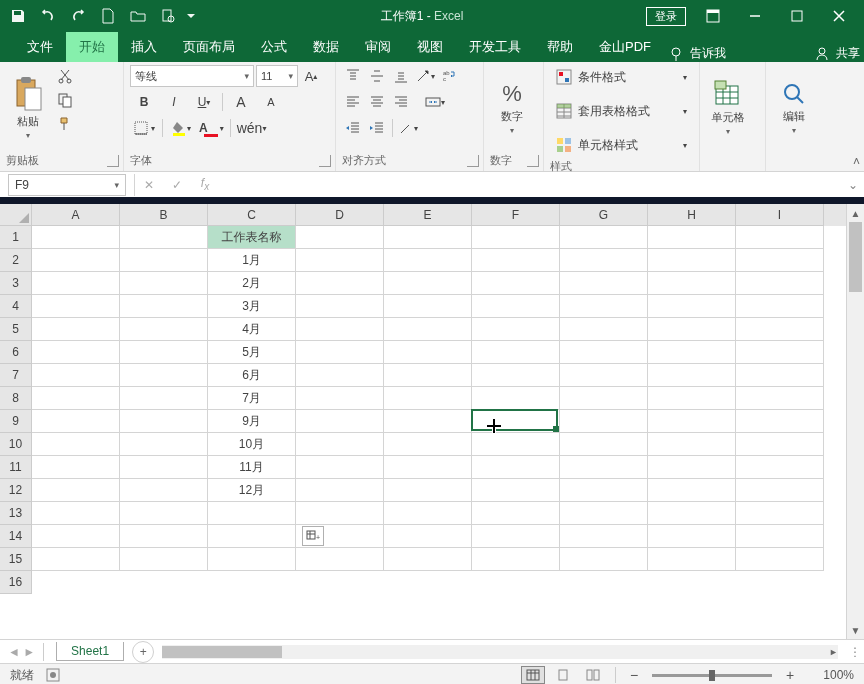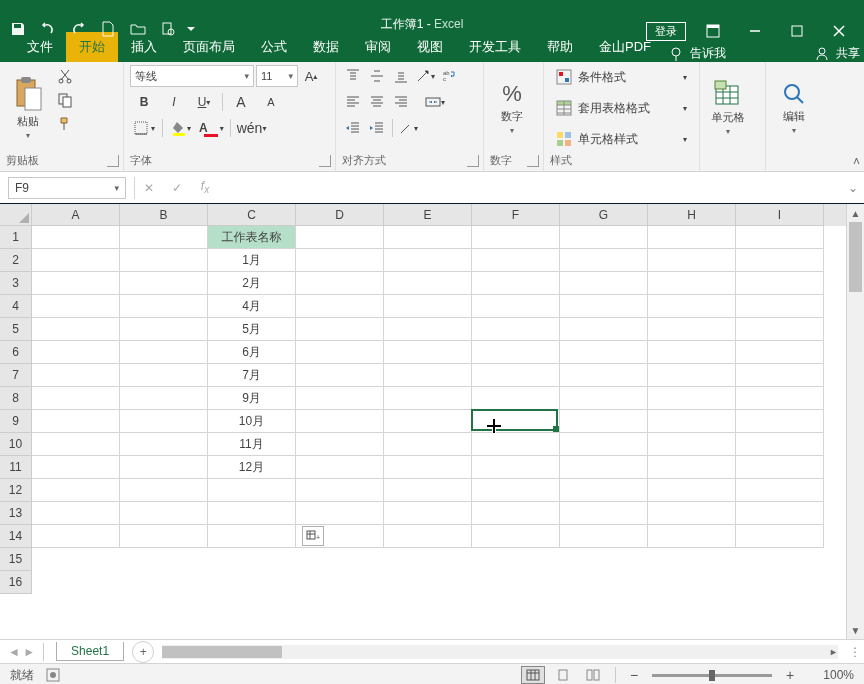--- a/index.html
+++ b/index.html
@@ -1,46 +1,46 @@
 <!DOCTYPE html>
 <html><head>
 <meta charset="utf-8">
 <style>
 *{box-sizing:border-box;margin:0;padding:0;font-family:"Microsoft YaHei","Segoe UI",sans-serif;user-select:none}
 body{width:864px;height:684px;overflow:hidden;background:#fff;font-size:12px;color:#444}
-.title-bar{height:30px;background:#0e6837;display:flex;align-items:flex-start;color:#fff;padding:16px 4px}
+.title-bar{height:30px;background:#0e6837;display:flex;align-items:center;color:#fff;padding:16px 4px}
 .qat{display:flex;gap:2px;align-items:center}
 .qat-btn{width:28px;height:26px;display:flex;align-items:center;justify-content:center;opacity:.95}
 .title-center{flex:1;text-align:center;font-size:12px}
 .title-center .app{color:#c9e4d5}
 .win-btns{display:flex;align-items:center;gap:0}
 .win-btn{width:42px;height:30px;display:flex;align-items:center;justify-content:center}
 .login-btn{border:1px solid #fff;padding:1px 8px;font-size:11px;margin-right:6px}
 .ribbon-tabs{height:30px;background:#0e6837;display:flex;align-items:flex-end;color:#fff;padding-left:14px;gap:0}
 .tab{padding:6px 13px;font-size:13px;cursor:pointer}
-.tab.active{background:#eab308;color:#217346}
+.tab.active{background:#86efac;color:#217346}
 .tab.file{cursor:pointer}
 .tell-me{display:flex;align-items:center;gap:6px;margin-left:4px}
 .share{margin-left:auto;margin-right:4px;display:flex;align-items:center;gap:6px}
 .ribbon{height:110px;background:#f3f3f3;border-bottom:1px solid #d4d4d4;display:flex;position:relative}
 .group{border-right:1px solid #e1e1e1;display:flex;flex-direction:column;padding:3px 6px 2px}
 .group-body{flex:1;display:flex;gap:4px}
 .group-label{text-align:left;font-size:11px;color:#666;height:18px;line-height:18px;position:relative}
 .group-label .launcher{position:absolute;right:-2px;bottom:2px;width:12px;height:12px;border:1px solid #999;border-left:none;border-top:none}
 .btn-lg{display:flex;flex-direction:column;align-items:center;justify-content:center;width:44px;font-size:11px;gap:2px}
 .btn-sm{width:22px;height:22px;display:flex;align-items:center;justify-content:center}
 .vstack{display:flex;flex-direction:column;gap:2px}
 .hstack{display:flex;gap:2px}
 .font-sel{width:124px;height:22px;border:1px solid #c6c6c6;background:#fff;padding:0 4px;display:flex;align-items:center;font-size:11px}
 .size-sel{width:42px;height:22px;border:1px solid #c6c6c6;background:#fff;padding:0 4px;display:flex;align-items:center;font-size:11px}
 .dd{color:#666;margin-left:auto;font-size:9px}
 .hbtn{height:22px;min-width:28px;display:flex;align-items:center;justify-content:center;padding:0 2px}
 .fmt-btn{height:24px;display:flex;align-items:center;gap:6px;padding:0 6px;font-size:12px}
 .collapse-caret{position:absolute;right:4px;bottom:2px;font-size:12px;color:#666}
-.formula-bar{height:32px;background:#fff;display:flex;align-items:center;border-bottom:1px solid #0f172a}
+.formula-bar{height:32px;background:#fff;display:flex;align-items:center;border-bottom:7px solid #0f172a}
 .name-box{width:118px;height:22px;border:1px solid #c6c6c6;margin:0 8px;padding:0 6px;display:flex;align-items:center;font-size:12px}
 .fx-btn{width:28px;height:22px;display:flex;align-items:center;justify-content:center;color:#aaa}
 .fx-input{flex:1;height:22px;padding:0 6px;border:none;outline:none;font-size:12px}
 .fb-expand{width:22px;height:22px;display:flex;align-items:center;justify-content:center;color:#888}
 .sheet-area{position:relative;height:435px;overflow:hidden}
 .corner{position:absolute;left:0;top:0;width:32px;height:22px;background:#e6e6e6;border-right:1px solid #ccc;border-bottom:1px solid #ccc}
 .corner::after{content:"";position:absolute;right:2px;bottom:2px;width:0;height:0;border-style:solid;border-width:0 0 10px 10px;border-color:transparent transparent #b0b0b0 transparent}
 .col-headers{position:absolute;left:32px;top:0;right:18px;height:22px;display:flex;background:#e6e6e6}
 .col-h{width:88px;border-right:1px solid #ccc;border-bottom:1px solid #ccc;display:flex;align-items:center;justify-content:center;font-size:12px;color:#444}
 .row-headers{position:absolute;left:0;top:22px;width:32px;bottom:0}
@@ -363,21 +363,21 @@
         <span style="font-size:22px;color:#555">%</span>
         <span>数字</span>
         <span style="font-size:8px;color:#666">▾</span>
       </div>
     </div>
     <div class="group-label"><span>数字</span><span class="launcher"></span></div>
   </div>
 
   <div class="group" style="width:156px">
     <div class="group-body">
-        <div class="vstack" style="gap:2px;width:100%;justify-content:space-between">
+        <div class="vstack" style="gap:10px;width:100%;justify-content:flex-start">
       <div class="fmt-btn">
             <svg class="ico" viewBox="0 0 16 16">
               <rect x="1" y="1" width="14" height="14" fill="none" stroke="#888"></rect>
               <rect x="3" y="3" width="4" height="4" fill="#e81123"></rect>
               <rect x="9" y="9" width="4" height="4" fill="#2e75b6"></rect>
             </svg>
             <span>条件格式</span> 
             <span style="font-size:8px;margin-left:auto">▾</span>
           </div>
       <div class="fmt-btn">
@@ -511,20 +511,31 @@
         <div class="cell"></div>
         <div class="cell"></div>
         <div class="cell"></div>
         <div class="cell"></div>
         <div class="cell"></div>
         <div class="cell"></div>
       </div>
       <div class="grow">
         <div class="cell"></div>
         <div class="cell"></div>
+        <div class="cell">3月</div>
+        <div class="cell"></div>
+        <div class="cell"></div>
+        <div class="cell"></div>
+        <div class="cell"></div>
+        <div class="cell"></div>
+        <div class="cell"></div>
+      </div>
+      <div class="grow">
+        <div class="cell"></div>
+        <div class="cell"></div>
         <div class="cell">4月</div>
         <div class="cell"></div>
         <div class="cell"></div>
         <div class="cell"></div>
         <div class="cell"></div>
         <div class="cell"></div>
         <div class="cell"></div>
       </div>
       <div class="grow">
         <div class="cell"></div>

